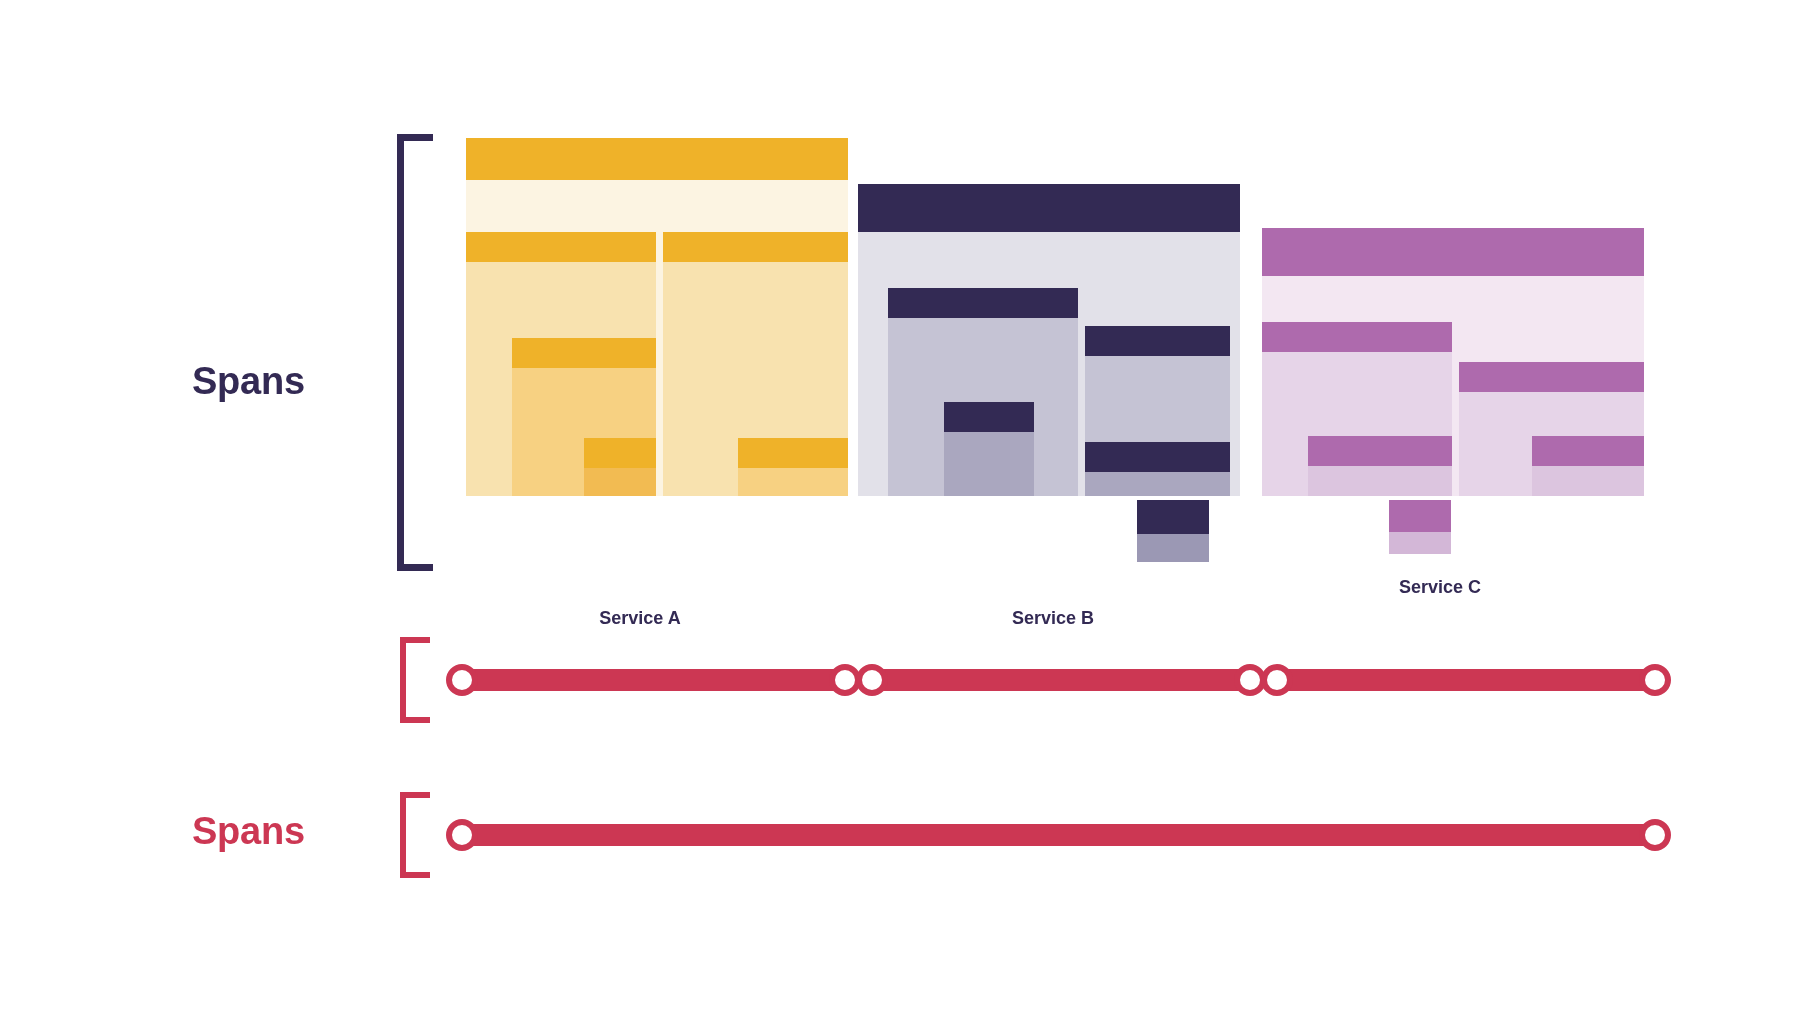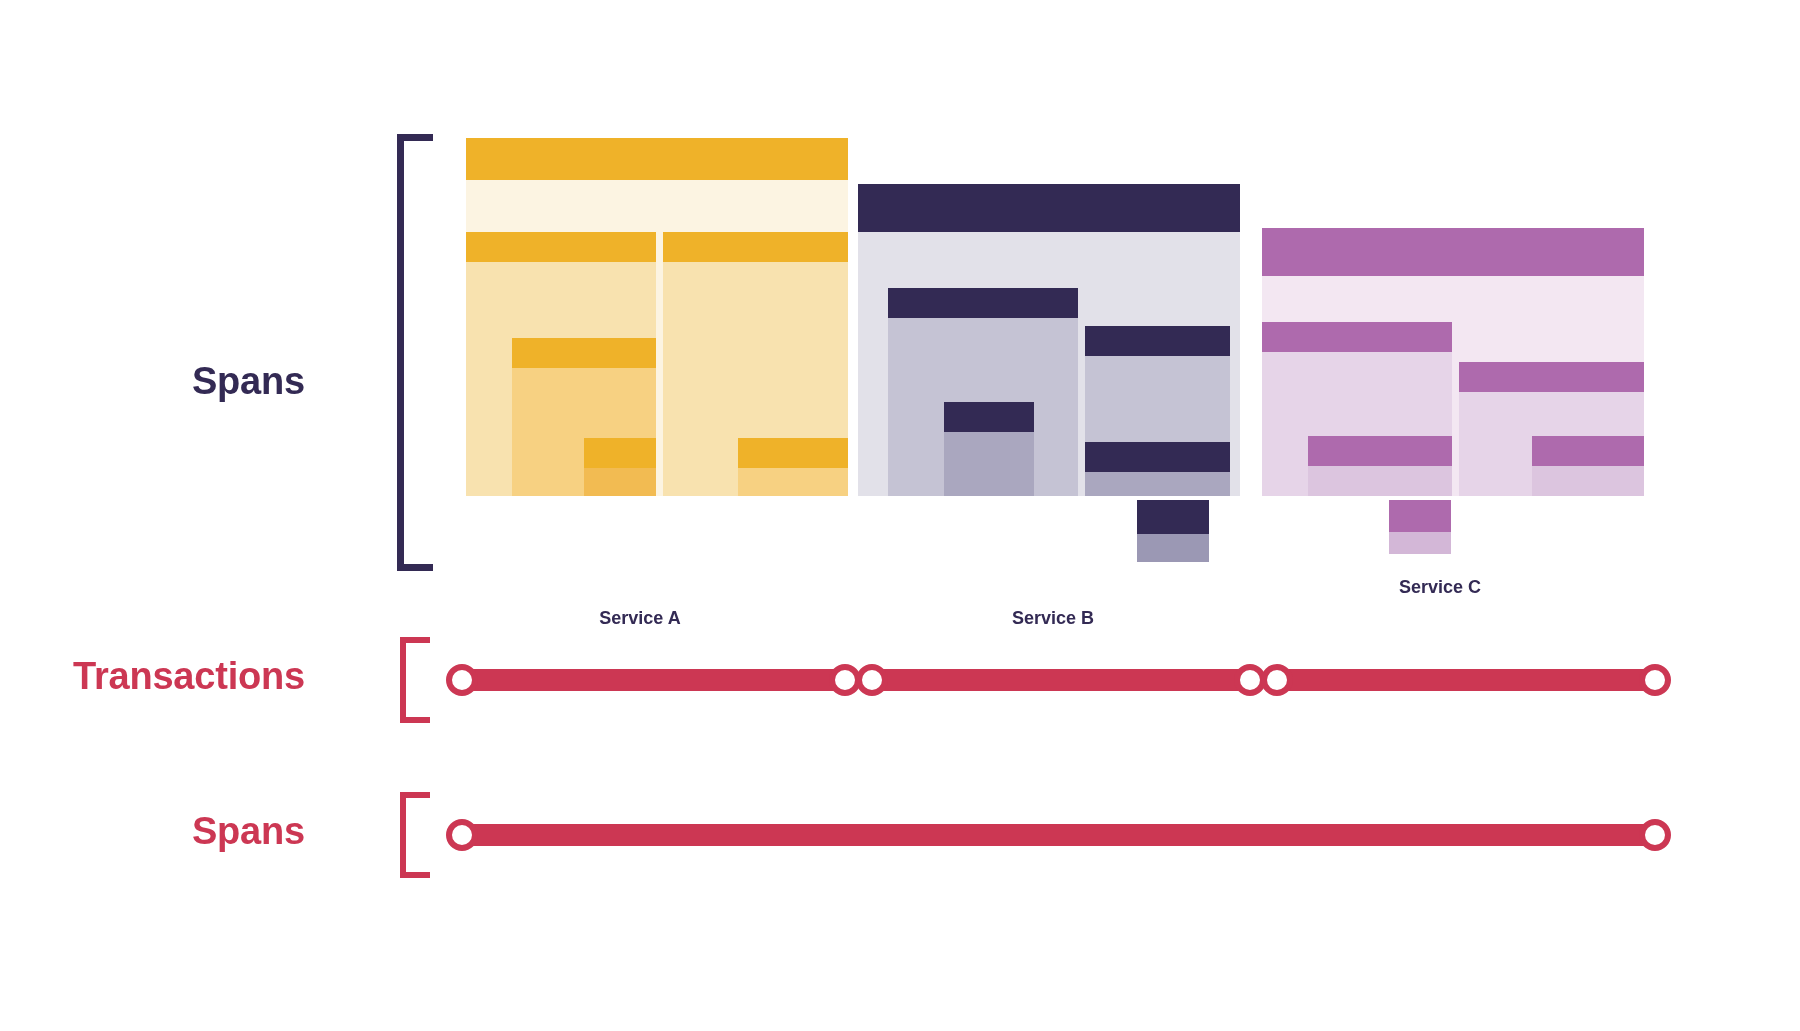--- a/index.html
+++ b/index.html
@@ -80,21 +80,20 @@
     box-sizing:border-box;
   }
 </style>
 </head>
 <body>
 
 <div class="stage">
 
   <div class="row-label label-spans">Spans</div>
 
-  <div class="row-label label-transactions">Transactions</div>
 
   <div class="row-label label-trace">Spans</div>
 
   <div class="bracket bracket-spans"></div>
   <div class="bracket bracket-tx"></div>
   <div class="bracket bracket-trace"></div>
 
   <div id="spans-layer">
       <div class="span-block" style="left: 466px; top: 138px; width: 382px; height: 358px; background: rgb(252, 244, 226);">
         <div class="span-head" style="height: 42px; background: rgb(239, 178, 41);"></div>

